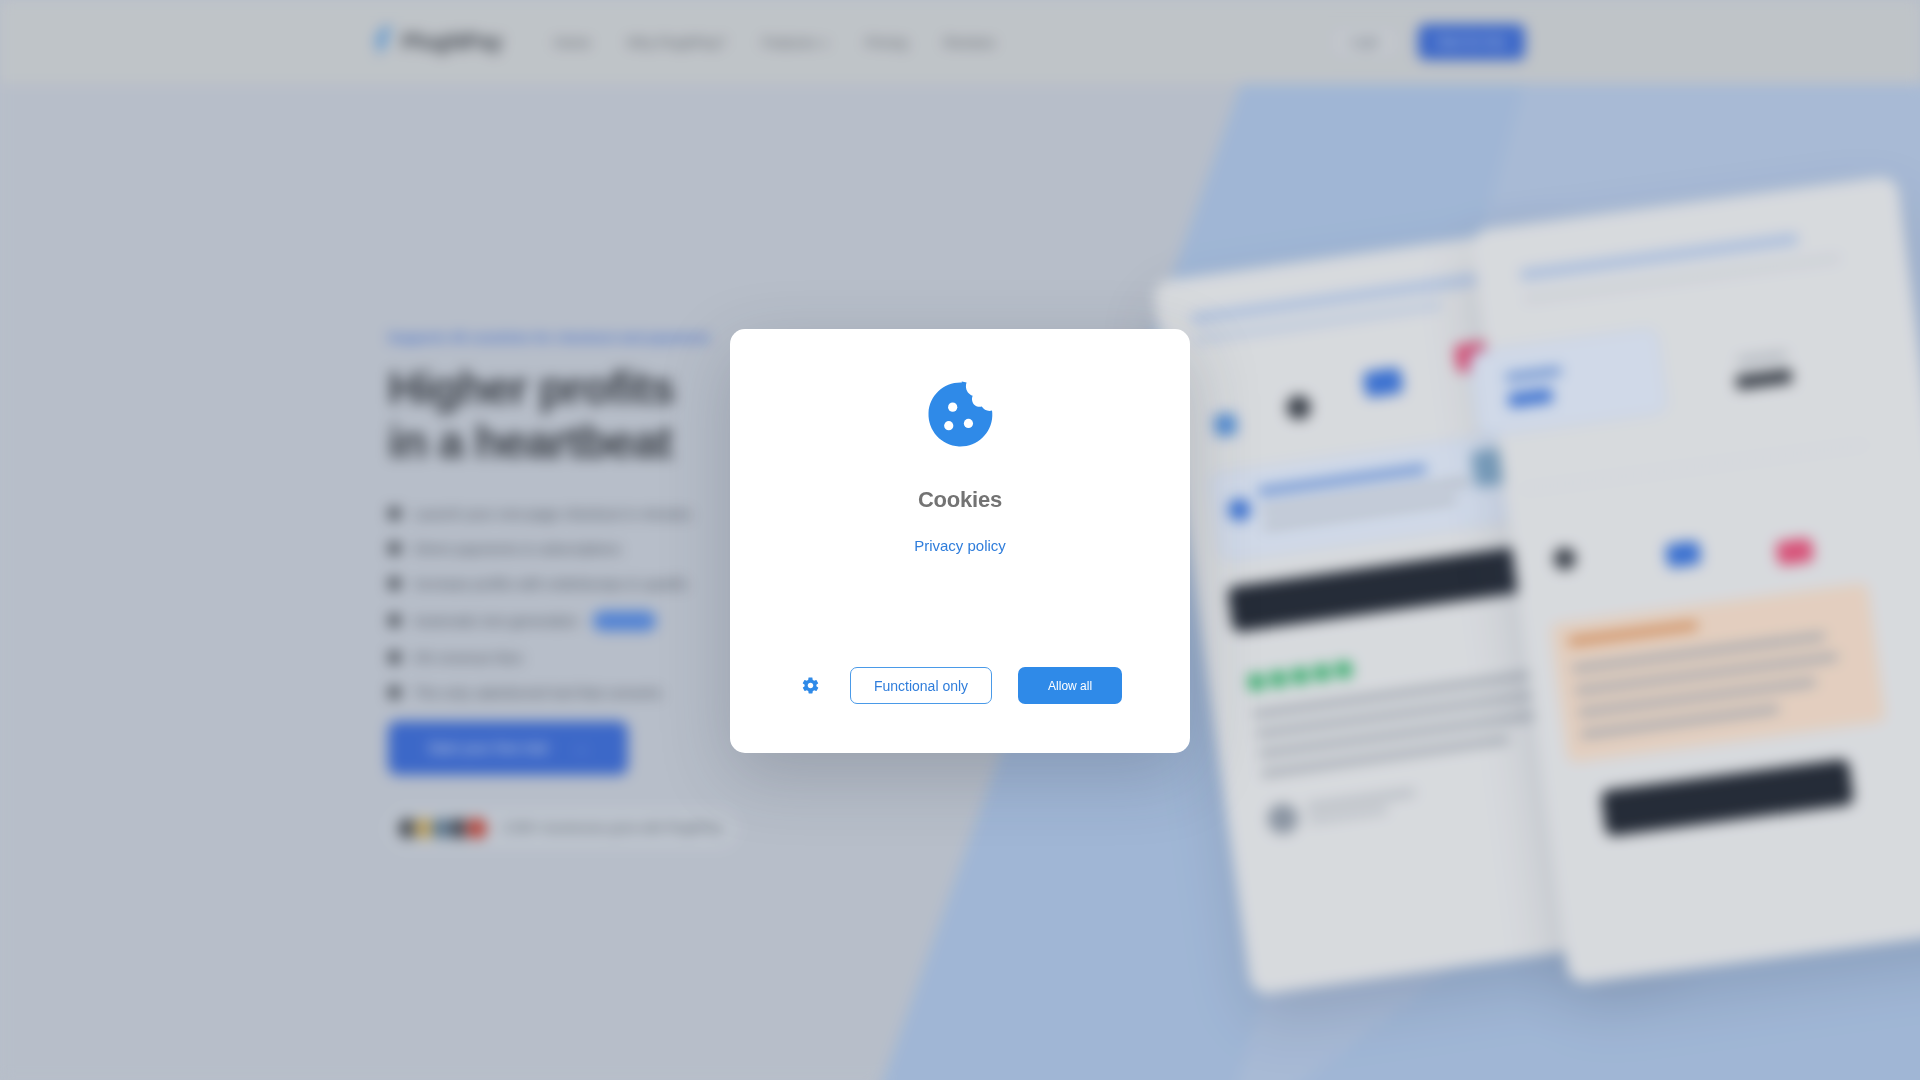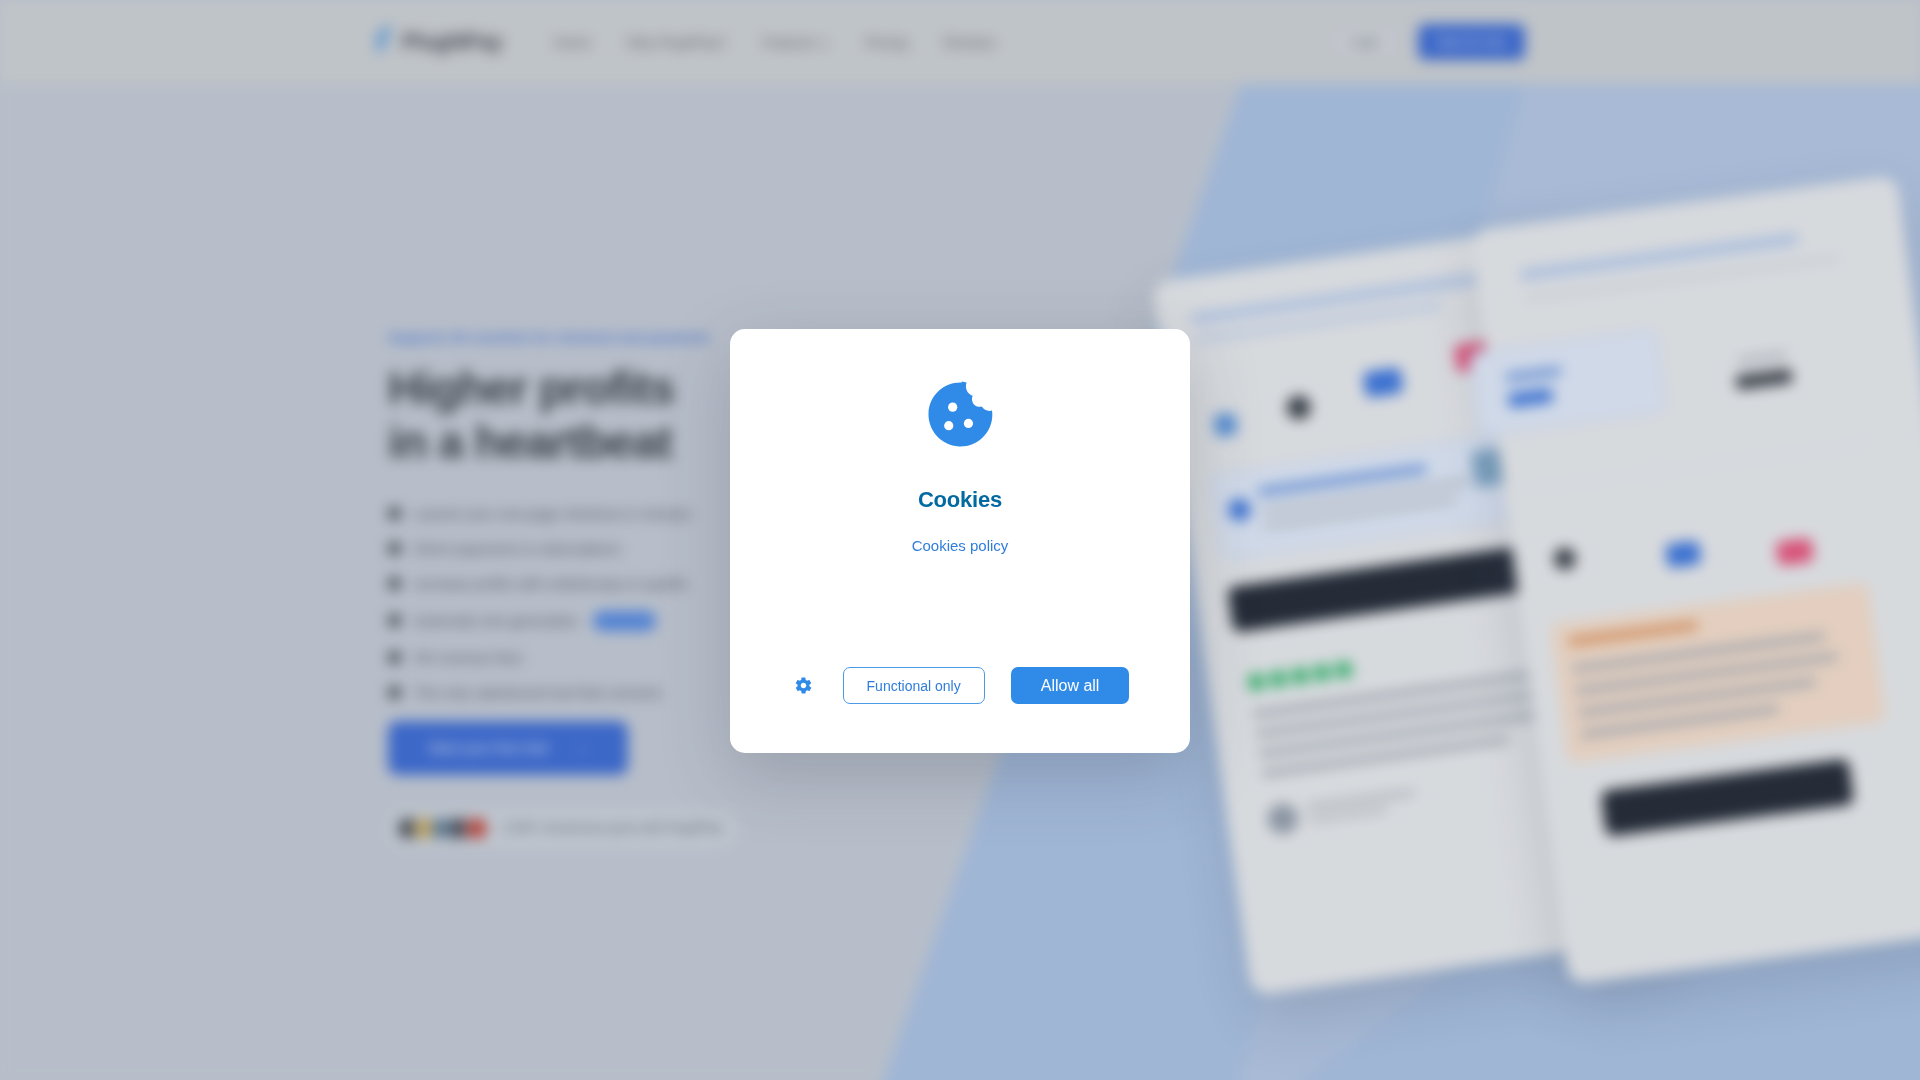--- a/index.html
+++ b/index.html
@@ -141,21 +141,21 @@
     background:#ffffff; border-radius:15px;
     box-shadow:0 22px 70px rgba(40,50,70,.22);
     display:flex; flex-direction:column; align-items:center;
     padding:44px 42px 0;
   }
 
   .cookie-icon{ width:72px; height:72px; margin-top:6px; }
 
   .modal-title{
     margin-top:36px;
-    font-size:22px; font-weight:700; color:#0369a1; letter-spacing:-.2px;
+    font-size:22px; font-weight:700; color:#737373; letter-spacing:-.2px;
   }
   .modal-body{
     margin-top:17px; text-align:center;
     font-size:15px; line-height:1.48; color:#31353c; max-width:372px;
   }
   .privacy-link{
     margin-top:24px; font-size:15px; color:#2f7ddb; text-decoration:none;
   }
 
   .modal-actions{
@@ -168,21 +168,21 @@
   }
   .btn-functional{
     height:37px; padding:14px 23px; border-radius:7px;
     border:1px solid #4a9ae8; background:#fff; color:#2f7ddb;
     font-size:14px; font-family:inherit; cursor:pointer;
     display:flex; align-items:center; justify-content:center; white-space:nowrap;
   }
   .btn-allow{
     height:37px; padding:0 30px; border-radius:7px;
     border:none; background:#2f8ae8; color:#fff;
-    font-size:16px; font-family:inherit; cursor:pointer;
+    font-size:12px; font-family:inherit; cursor:pointer;
     display:flex; align-items:center; justify-content:center; white-space:nowrap;
   }
 </style>
 </head>
 <body>
 
 <div id="bg-page">
   <div class="bg-canvas"></div>
   <div class="blue-panel"></div>
   <div class="blue-panel-2"></div>
@@ -315,21 +315,21 @@
       15.7.6 29-11.4 29.6-27.1.06-1.6-.02-3.2-.24-4.7-3.9.9-7.3-.6-9.1-3.6-3.9 1.0-7.6-1.2-8.5-5.0
       -.4-1.6-.2-3.2.4-4.6-3.6-1.3-6.0-4.6-6.0-8.5 0-1.1.2-2.2.6-3.2-1.4-.5-2.8-.8-4.3-1.0z"></path>
     <circle fill="#ffffff" cx="25.5" cy="25.0" r="4.1"></circle>
     <circle fill="#ffffff" cx="22.0" cy="41.5" r="4.1"></circle>
     <circle fill="#ffffff" cx="39.5" cy="39.5" r="4.1"></circle>
   </svg>
 
   <div class="modal-title">Cookies</div>
 
 
-  <a class="privacy-link" href="#">Cookies policy</a>
+  <a class="privacy-link" href="#">Privacy policy</a>
 
   <div class="modal-actions">
     <button class="gear-btn">
       <svg width="19" height="19" viewBox="0 0 24 24" aria-hidden="true">
         <path fill="#2f8ae8" d="M19.4 13c.04-.3.06-.7.06-1s-.02-.7-.07-1l2.1-1.6c.2-.15.25-.4.12-.6
           l-2-3.5c-.12-.22-.38-.3-.6-.22l-2.5 1c-.5-.4-1.1-.73-1.7-.98l-.38-2.65c-.03-.24-.24-.42-.5-.42
           h-4c-.25 0-.46.18-.5.42l-.37 2.65c-.6.25-1.17.6-1.7.98l-2.5-1c-.23-.09-.49 0-.6.22l-2 3.5
           c-.13.21-.08.46.12.6L4.6 11c-.05.3-.07.66-.07 1s.02.7.07 1l-2.1 1.6c-.2.15-.25.4-.12.6l2 3.5
           c.12.22.38.3.6.22l2.5-1c.5.4 1.1.73 1.7.98l.38 2.65c.03.24.24.42.5.42h4c.25 0 .46-.18.5-.42
           l.38-2.65c.6-.25 1.17-.6 1.7-.98l2.5 1c.23.09.49 0 .6-.22l2-3.5c.12-.21.07-.46-.12-.6L19.4 13z

